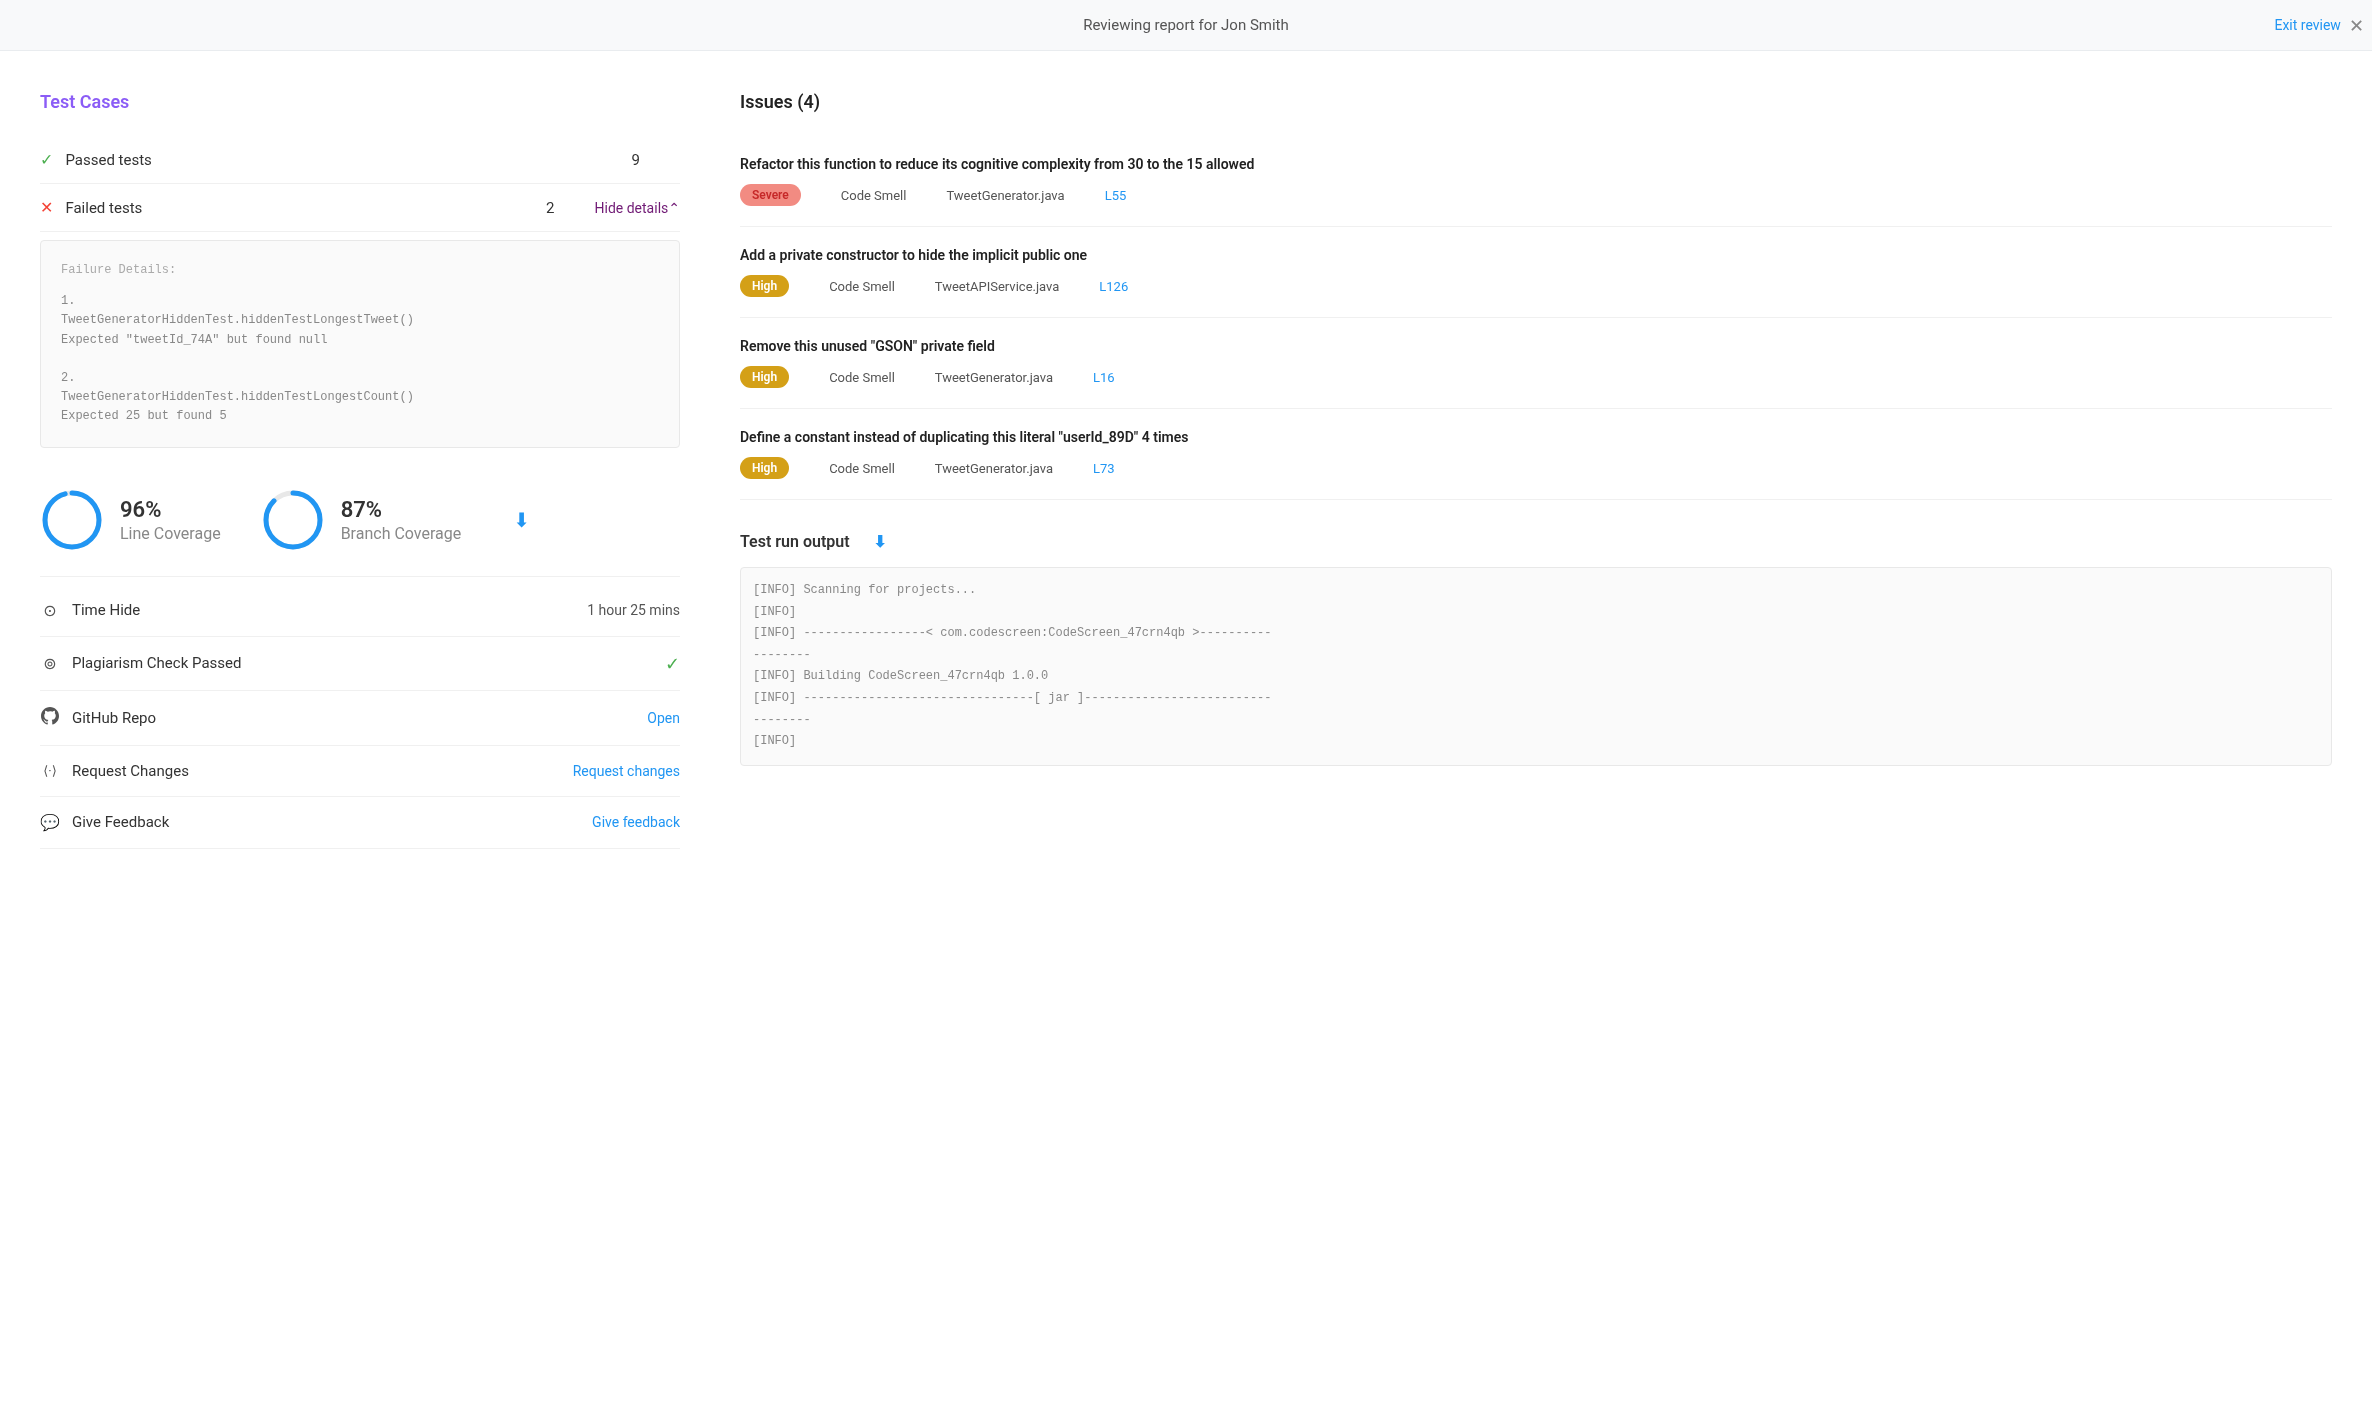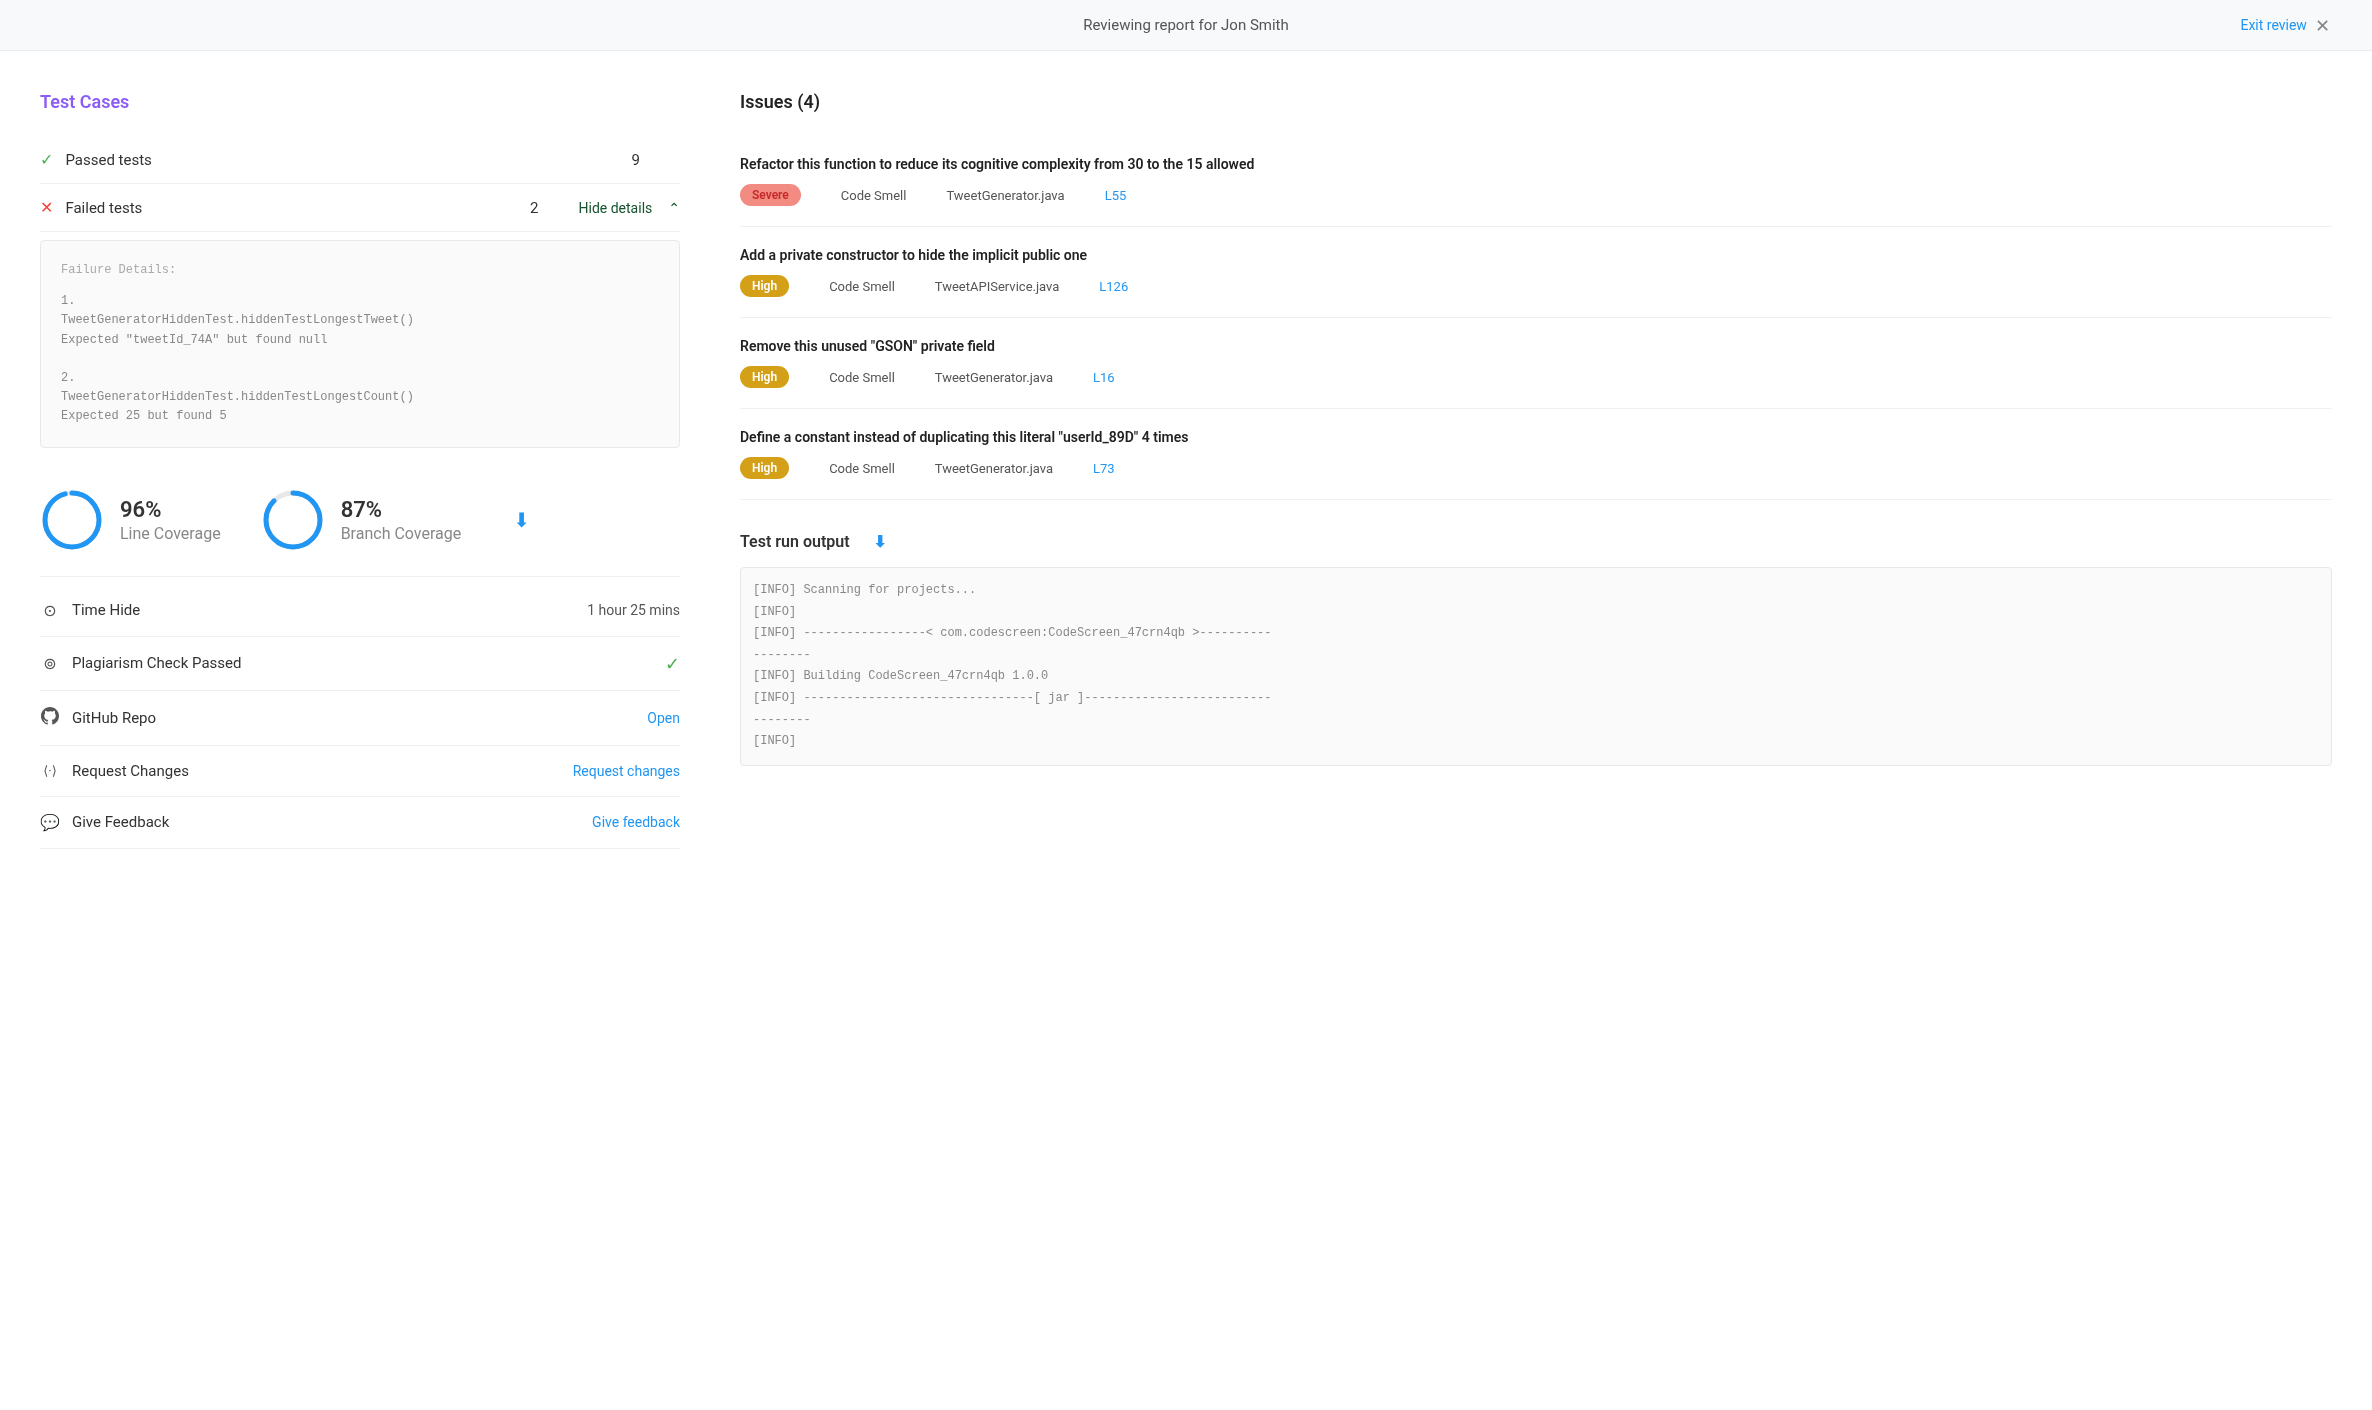--- a/index.html
+++ b/index.html
@@ -14,21 +14,21 @@
       background: #f8f9fa;
       border-bottom: 1px solid #e9ecef;
       position: relative;
     }
     .header-title {
       font-size: 15px;
       color: #555;
     }
     .header-actions {
       position: absolute;
-      right: 42px;
+      right: 8px;
       display: flex;
       align-items: center;
       gap: 8px;
     }
     .exit-review-link {
       color: #2196f3;
       cursor: pointer;
       font-size: 14px;
       text-decoration: none;
     }
@@ -77,26 +77,26 @@
       flex: 1;
       font-size: 15px;
       color: #333;
     }
     .test-row-count {
       font-size: 15px;
       color: #333;
       margin-right: 40px;
     }
     .hide-details-link {
-      color: #14532d;
+      color: #701a75;
       cursor: pointer;
       font-size: 14px;
       display: flex;
       align-items: center;
-      gap: 16px;
+      gap: 0;
     }
     .check-icon { color: #4caf50; }
     .x-icon { color: #f44336; }
 
     
     .failure-box {
       background: #fafafa;
       border: 1px solid #e8e8e8;
       border-radius: 4px;
       padding: 20px;

